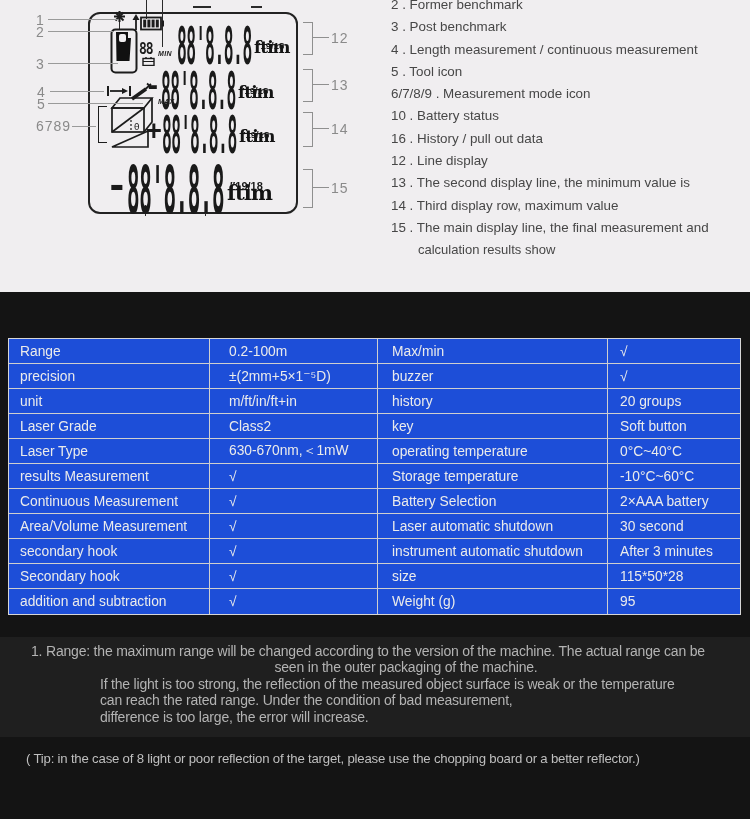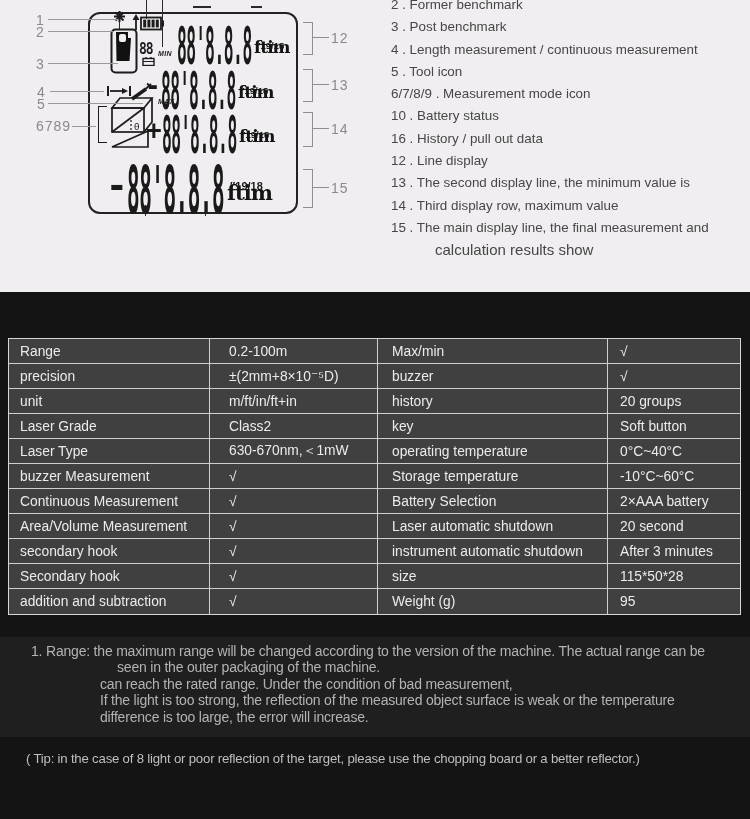--- a/index.html
+++ b/index.html
@@ -34,38 +34,38 @@
   .row-s .sign{left:0;top:11px;font-size:26px;}
   .row-l .sign{left:0;top:12px;font-size:36px;}
   .minmax{position:absolute;font-size:7px;font-weight:bold;font-style:italic;color:#1a1a1a;letter-spacing:0.3px;}
   .hist88{position:absolute;left:139px;top:40px;font-family:"DejaVu Sans Mono",monospace;
           font-weight:bold;font-size:13px;color:#1a1a1a;transform:scaleY(1.15);transform-origin:top left;letter-spacing:-1px;}
   .lbracket{position:absolute;left:98px;top:106px;width:8px;height:35px;
             border-left:1.8px solid #1c1c1c;border-top:1.8px solid #1c1c1c;border-bottom:1.8px solid #1c1c1c;}
   
   .legend{position:absolute;left:391px;top:-6px;}
   .legend-item{font-size:13.4px;line-height:22.3px;color:#474747;white-space:nowrap;}
-  .legend-cont{font-size:15px;line-height:22.3px;color:#474747;margin-left:44px;}
+  .legend-cont{font-size:13px;line-height:22.3px;color:#474747;margin-left:27px;}
   
   .bottom{position:absolute;left:0;top:292px;width:750px;height:527px;background:#141414;}
   .spec-table{position:absolute;left:8px;top:46px;display:grid;
               grid-template-columns:201px 168px 230px 132px;grid-auto-rows:25px;
-              border:1.4px solid #d6d6d6;background:#404040;}
+              border:1.4px solid #d6d6d6;background:#1d4ed8;}
   .cell{border-right:1.2px solid #cfcfcf;border-bottom:1.2px solid #cfcfcf;
         display:flex;align-items:center;font-size:13.8px;color:#ebebeb;
         overflow:hidden;white-space:nowrap;}
   .cell.c0{padding-left:11px;}
   .cell.c1{padding-left:19px;}
   .cell.c2{padding-left:14px;}
   .cell.c3{padding-left:12px;border-right:none;}
   .cell.lastrow{border-bottom:none;}
   .notes-band{position:absolute;left:0;top:345px;width:750px;height:100px;background:#1f1f1f;}
   .notes{position:absolute;left:31px;top:351px;width:700px;}
   .note-line{font-size:14px;line-height:16.4px;color:#b3b3b3;white-space:nowrap;letter-spacing:-0.2px;}
-  .note-line.ind1{margin-left:86px;}
+  .note-line.ind1{margin-left:50px;text-align:center;}
   .note-line.ind2{margin-left:69px;}
   .tip{position:absolute;left:26px;top:459px;font-size:13.2px;color:#bfbfbf;white-space:nowrap;letter-spacing:-0.2px;}
 </style>
 </head>
 <body>
 
 <div class="page">
 
   <section class="top">
 
@@ -211,63 +211,63 @@
       </div>
   </section>
 
   <section class="bottom">
     <div class="spec-table">
         <div class="cell c0">Range</div>
         <div class="cell c1">0.2-100m</div>
         <div class="cell c2">Max/min</div>
         <div class="cell c3">√</div>
         <div class="cell c0">precision</div>
-        <div class="cell c1">±(2mm+8×10⁻⁵D)</div>
+        <div class="cell c1">±(2mm+5×1⁻⁵D)</div>
         <div class="cell c2">buzzer</div>
         <div class="cell c3">√</div>
         <div class="cell c0">unit</div>
         <div class="cell c1">m/ft/in/ft+in</div>
         <div class="cell c2">history</div>
         <div class="cell c3">20 groups</div>
         <div class="cell c0">Laser Grade</div>
         <div class="cell c1">Class2</div>
         <div class="cell c2">key</div>
         <div class="cell c3">Soft button</div>
         <div class="cell c0">Laser Type</div>
         <div class="cell c1">630-670nm,＜1mW</div>
         <div class="cell c2">operating temperature</div>
         <div class="cell c3">0°C~40°C</div>
-        <div class="cell c0">buzzer Measurement</div>
+        <div class="cell c0">results Measurement</div>
         <div class="cell c1">√</div>
         <div class="cell c2">Storage temperature</div>
         <div class="cell c3">-10°C~60°C</div>
         <div class="cell c0">Continuous Measurement</div>
         <div class="cell c1">√</div>
         <div class="cell c2">Battery Selection</div>
         <div class="cell c3">2×AAA battery</div>
         <div class="cell c0">Area/Volume Measurement</div>
         <div class="cell c1">√</div>
         <div class="cell c2">Laser automatic shutdown</div>
-        <div class="cell c3">20 second</div>
+        <div class="cell c3">30 second</div>
         <div class="cell c0">secondary hook</div>
         <div class="cell c1">√</div>
         <div class="cell c2">instrument automatic shutdown</div>
         <div class="cell c3">After 3 minutes</div>
         <div class="cell c0">Secondary hook</div>
         <div class="cell c1">√</div>
         <div class="cell c2">size</div>
         <div class="cell c3">115*50*28</div>
         <div class="cell c0 lastrow">addition and subtraction</div>
         <div class="cell c1 lastrow">√</div>
         <div class="cell c2 lastrow">Weight (g)</div>
         <div class="cell c3 lastrow">95</div>
       </div>
     <div class="notes-band"></div>
     <div class="notes">
         <div class="note-line ind0">1. Range: the maximum range will be changed according to the version of the machine. The actual range can be</div>
         <div class="note-line ind1">seen in the outer packaging of the machine.</div>
+        <div class="note-line ind2">If the light is too strong, the reflection of the measured object surface is weak or the temperature</div>
         <div class="note-line ind2">can reach the rated range. Under the condition of bad measurement,</div>
-        <div class="note-line ind2">If the light is too strong, the reflection of the measured object surface is weak or the temperature</div>
         <div class="note-line ind2">difference is too large, the error will increase.</div>
       </div>
     <div class="tip">( Tip: in the case of 8 light or poor reflection of the target, please use the chopping board or a better reflector.)</div>
   </section>
 </div>
 
 </body></html>

